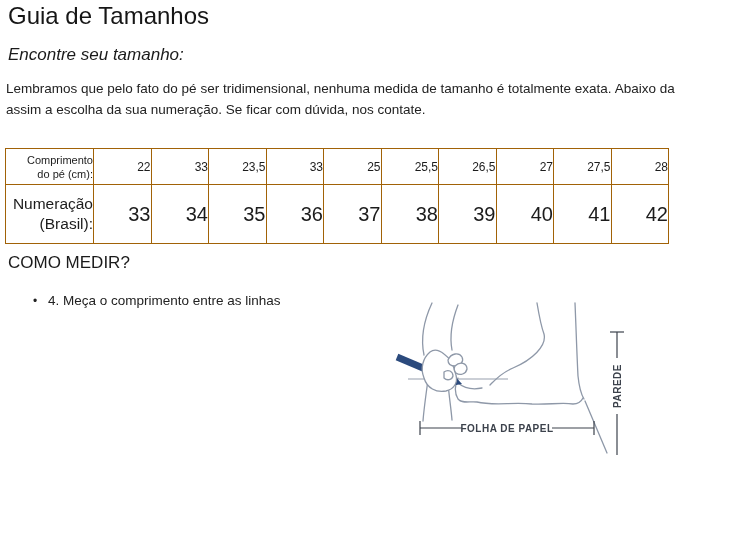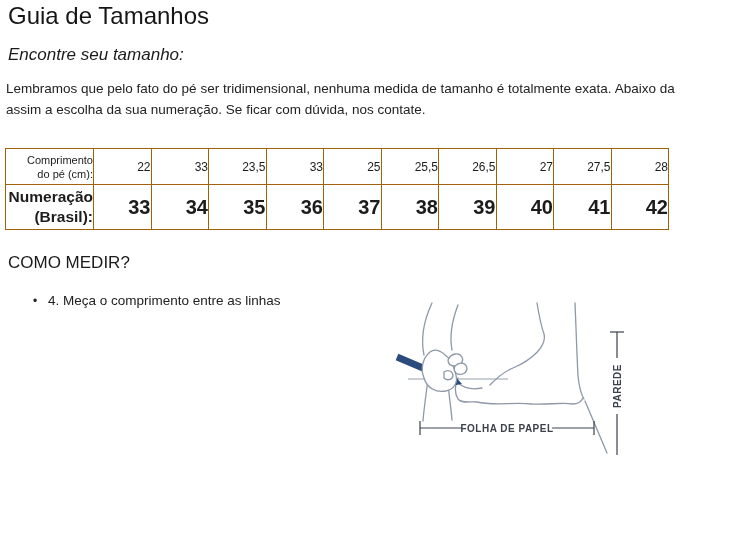--- a/index.html
+++ b/index.html
@@ -31,21 +31,21 @@
     position: absolute; left: 5px; top: 148px;
     width: 663px; table-layout: fixed;
     border-collapse: collapse;
   }
   table.size-table td {
     border: 1px solid #a16207;
     text-align: right; vertical-align: middle;
     padding: 0; color: #1c1c1c;
   }
   tr.row-length { height: 36px; }
-  tr.row-size { height: 45px; font-weight: bold; }
+  tr.row-size { height: 59px; }
   td.th-small { font-size: 11px; text-align: left; padding-left: 4px; line-height: 14px; }
   td.r1-val { font-size: 12px; }
   td.th-big { font-size: 15.5px; text-align: left; padding-left: 4px; line-height: 20px; }
   td.r2-val { font-size: 20px; }
 
   .measure-heading {
     left: 8px; top: 253px;
     font-size: 17px; font-weight: 400; color: #1b1b1b;
   }
   ul.steps {

